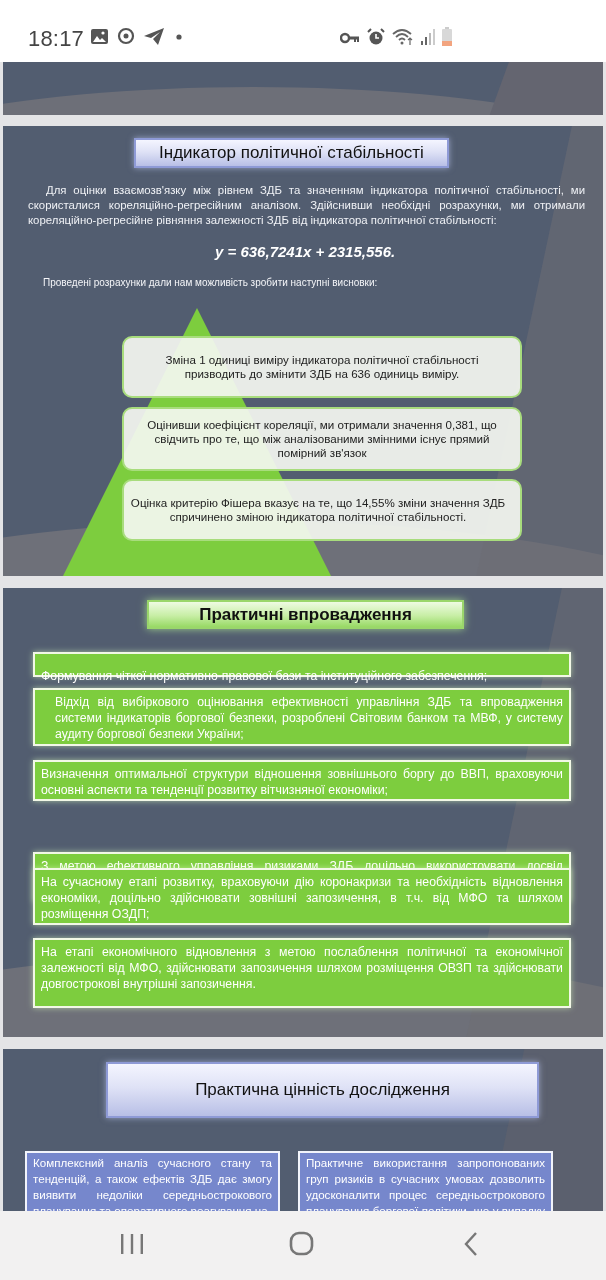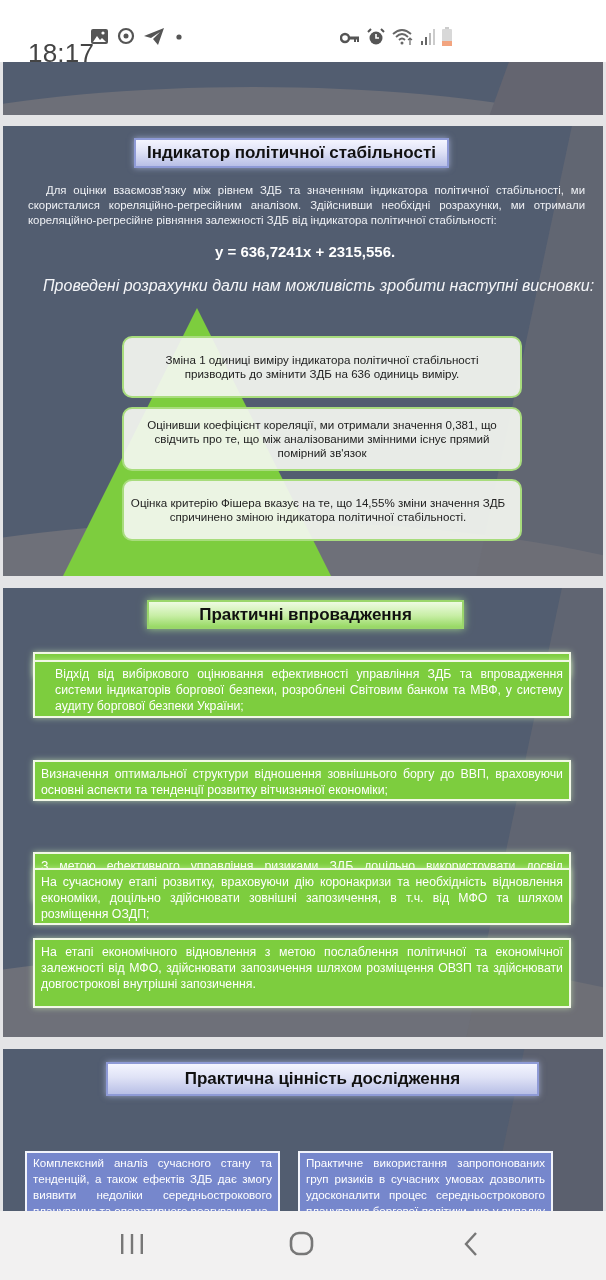--- a/index.html
+++ b/index.html
@@ -1,50 +1,50 @@
 <!DOCTYPE html>
 <html><head>
 <meta charset="utf-8">
 <style>
   * { box-sizing: border-box; margin: 0; padding: 0; }
   html, body { width: 606px; height: 1280px; overflow: hidden; background: #e4e4e6; font-family: "Liberation Sans", sans-serif; }
 
   
   .statusbar { position: absolute; left: 0; top: 0; width: 606px; height: 62px; background: #ffffff; }
-  .sb-time { position: absolute; left: 28px; top: 26px; font-size: 26px; color: #444; font-family: "Liberation Sans", sans-serif; letter-spacing: 0.2px; margin-top: 12px; }
+  .sb-time { position: absolute; left: 28px; top: 26px; font-size: 22px; color: #444; font-family: "Liberation Sans", sans-serif; letter-spacing: 0.2px; }
   .sb-icons-left { position: absolute; left: 91px; top: 27px; display: flex; gap: 9px; align-items: center; }
   .sb-icons-right { position: absolute; left: 340px; top: 27px; display: flex; gap: 7px; align-items: center; }
   .ico { display: inline-block; }
 
   
   .slide { position: absolute; left: 3px; width: 600px; overflow: hidden; background: #525d70; }
   .slide .swoosh1 { position: absolute; border-radius: 50%; background: #6d6f78; }
   .slide .swoosh2 { position: absolute; background: #646570; }
 
   .slide0 { top: 62px; height: 53px; }
   .slide1 { top: 126px; height: 450px; }
   .slide2 { top: 588px; height: 449px; }
   .slide3 { top: 1049px; height: 170px; }
 
   .title-box-blue {
     position: absolute; display: flex; align-items: center; justify-content: center;
     background: linear-gradient(#f4f5ff 0%, #dfe2f6 45%, #b8bfe6 100%);
     border: 2px solid #8e9ad6; box-shadow: 0 0 6px rgba(200,210,255,0.6);
-    font-weight: bold; color: #111; font-size: 17px;
+    font-weight: normal; color: #111; font-size: 17px;
   }
   .title-box-green {
     position: absolute; display: flex; align-items: center; justify-content: center;
     background: linear-gradient(#eefbe3 0%, #c7eea5 55%, #98d965 100%);
     border: 2px solid #9ad66b; box-shadow: 0 0 8px rgba(190,255,150,0.7);
     font-weight: bold; color: #111; font-size: 17px;
   }
 
   .para { position: absolute; color: #f0f2f6; font-size: 11.4px; line-height: 15px; text-align: justify; }
-  .equation { position: absolute; color: #ffffff; font-size: 15px; font-weight: bold; }
-  .lead { position: absolute; color: #f4f5f8; font-size: 16px; font-style: italic; }
+  .equation { position: absolute; color: #ffffff; font-size: 15px; font-weight: bold; font-style: italic; }
+  .lead { position: absolute; color: #f4f5f8; font-size: 10px; }
 
   .pyramid { position: absolute; left: 62px; top: 182px; width: 0; height: 0;
     border-left: 134px solid transparent; border-right: 134px solid transparent; border-bottom: 268px solid #7dcd3e; }
 
   .pcard { position: absolute; left: 122px; width: 400px; border-radius: 10px; background: rgba(243,246,240,0.93);
     border: 2px solid #a8dc7d; display: flex; align-items: center; justify-content: center; text-align: center;
     color: #222; font-size: 11.6px; line-height: 14px; padding: 4px 14px; }
 
   .gcard { position: absolute; left: 33px; width: 538px; background: #7dcd3e; border: 2px solid #f2f8e6;
     box-shadow: 0 0 6px rgba(220,255,190,0.6); color: #ffffff; font-size: 12.3px; line-height: 16px;
@@ -150,30 +150,30 @@
 <div class="pcard" style="top:407px; height:64px;">Оцінивши коефіцієнт кореляції, ми отримали значення 0,381, що свідчить про те, що між аналізованими змінними існує прямий помірний зв'язок</div>
 <div class="pcard" style="top:479px; height:62px;padding-left:6px;">Оцінка критерію Фішера вказує на те, що 14,55% зміни значення ЗДБ спричинено зміною індикатора політичної стабільності.</div>
 
 <div class="slide slide2">
   <div class="swoosh1" style="left:-300px; top:365px; width:1100px; height:300px; background:#6e7079;"></div>
   <div class="swoosh2" style="left:510px; top:0px; width:200px; height:460px; background:rgba(110,110,116,0.5); transform:skewX(-12deg);"></div>
 </div>
 <div class="title-box-green" style="left:147px; top:600px; width:317px; height:29px;">Практичні впровадження</div>
 
 <div class="gcard" style="top:652px; height:25px; padding-top:14px;">Формування чіткої нормативно-правової бази та інституційного забезпечення;</div>
-<div class="gcard" style="top:660px; height:58px;padding-left:20px;">Відхід від вибіркового оцінювання ефективності управління ЗДБ та впровадження системи індикаторів боргової безпеки, розроблені Світовим банком та МВФ, у систему аудиту боргової безпеки України;</div>
+<div class="gcard" style="top:688px; height:58px;padding-left:20px;">Відхід від вибіркового оцінювання ефективності управління ЗДБ та впровадження системи індикаторів боргової безпеки, розроблені Світовим банком та МВФ, у систему аудиту боргової безпеки України;</div>
 <div class="gcard" style="top:760px; height:41px;">Визначення оптимальної структури відношення зовнішнього боргу до ВВП, враховуючи основні аспекти та тенденції розвитку вітчизняної економіки;</div>
 <div class="gcard" style="top:852px; height:50px;">З метою ефективного управління ризиками ЗДБ доцільно використоувати досвід європейських країн, для прикладу – Нідерланди;</div>
 <div class="gcard" style="top:868px; height:57px;">На сучасному етапі розвитку, враховуючи дію коронакризи та необхідність відновлення економіки, доцільно здійснювати зовнішні запозичення, в т.ч. від МФО та шляхом розміщення ОЗДП;</div>
 <div class="gcard" style="top:938px; height:70px;">На етапі  економічного відновлення з метою послаблення політичної та економічної залежності від МФО, здійснювати запозичення шляхом розміщення ОВЗП та здійснювати довгострокові внутрішні запозичення.</div>
 
 <div class="slide slide3">
   <div class="swoosh2" style="left:500px; top:0px; width:200px; height:200px; background:rgba(100,100,108,0.5); transform:skewX(-12deg);"></div>
 </div>
-<div class="title-box-blue" style="left:106px; top:1062px; width:433px; height:34px;">Практична цінність дослідження</div>
+<div class="title-box-blue" style="left:106px; top:1062px; width:433px; height:56px;">Практична цінність дослідження</div>
 <div class="bcard" style="left:25px;">Комплексний аналіз сучасного стану та тенденцій, а також ефектів ЗДБ дає змогу виявити недоліки середньострокового планування та оперативного реагування на</div>
 <div class="bcard" style="left:298px;">Практичне використання запропонованих груп ризиків в сучасних умовах дозволить удосконалити процес середньострокового планування боргової політики, що у випадку різких кризових коливань</div>
 
 <div class="navbar">
   <div class="nav-btn" style="left:112px;">
     <svg width="26" height="22" viewBox="0 0 26 22">
         <rect x="2" y="1" width="2.4" height="20" fill="#777"></rect>
         <rect x="11.8" y="1" width="2.4" height="20" fill="#777"></rect>
         <rect x="21.6" y="1" width="2.4" height="20" fill="#777"></rect>
       </svg>

